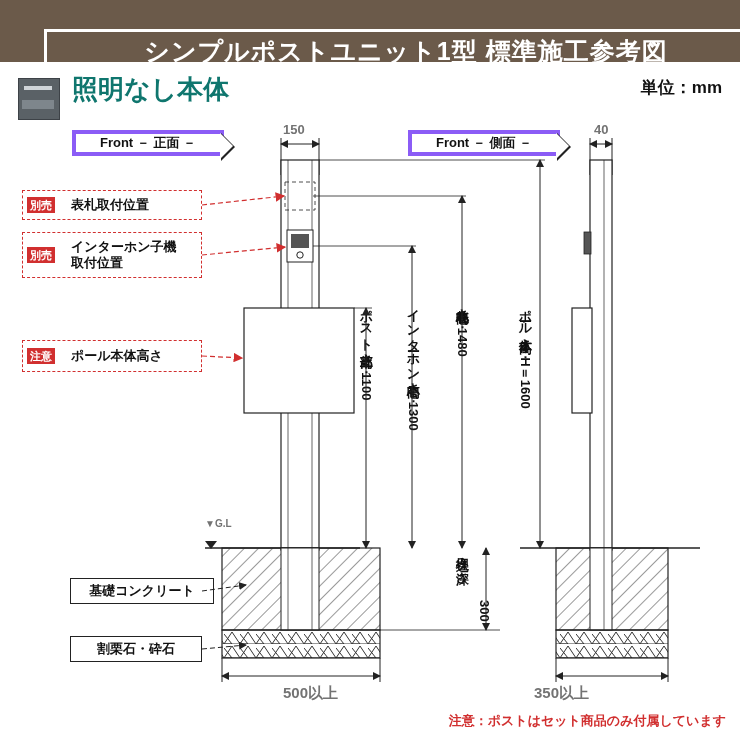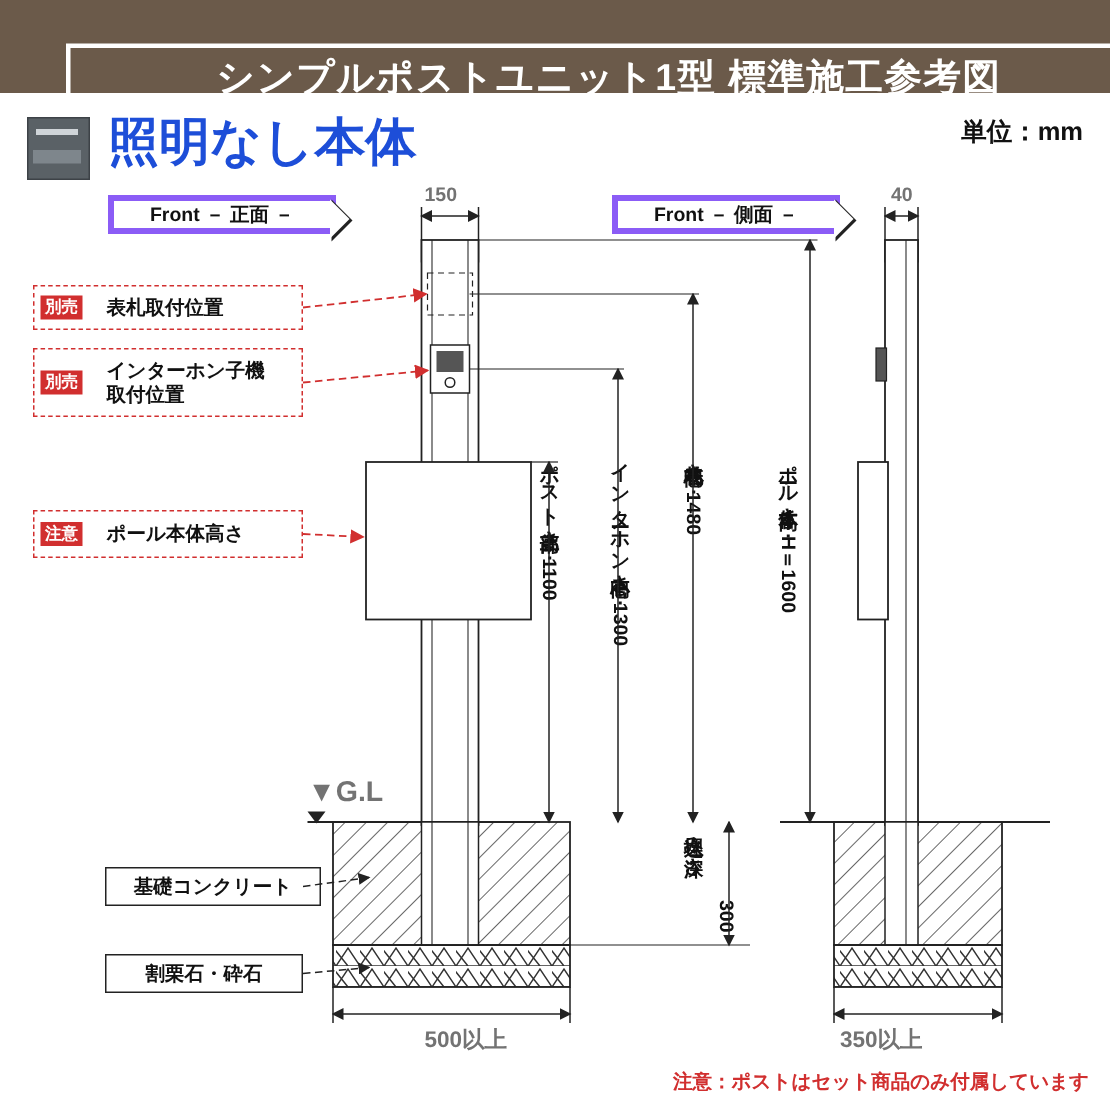--- a/index.html
+++ b/index.html
@@ -24,21 +24,21 @@
     display:flex;align-items:center;justify-content:center;margin-top:20px;
   }
   .header-title{
     color:#ffffff;font-size:25px;font-weight:bold;letter-spacing:1px;
     white-space:nowrap;
   }
 
   
   .subtitle{
     position:absolute;left:72px;top:72px;
-    font-size:34px;font-weight:bold;color:#1d4ed8;
+    font-size:26px;font-weight:bold;color:#0f766e;
   }
   .unit{
     position:absolute;right:18px;top:76px;
     font-size:17px;font-weight:bold;color:#111;
   }
   .post-icon{
     position:absolute;left:18px;top:74px;width:42px;height:46px;
   }
   .post-icon .body{
     position:absolute;left:0;top:4px;width:40px;height:40px;
@@ -156,23 +156,23 @@
 
   <div class="vtext" style="left:357px;top:300px;">ポスト上部高さ：1100</div>
   <div class="vtext" style="left:404px;top:300px;">インターホン中心高さ：1300</div>
   <div class="vtext" style="left:453px;top:300px;">表札中心高さ：1480</div>
   <div class="vtext" style="left:516px;top:300px;">ポール本体高さ：H＝1600</div>
 
   <div class="vtext" style="left:453px;top:548px;">埋込み深さ</div>
   <div class="vtext" style="left:477px;top:600px;">300</div>
 
   <div class="lbl lbl-b" style="left:283px;top:684px;font-size:15px;">500以上</div>
-  <div class="lbl lbl-b" style="left:560px;top:684px;font-size:15px;">350以上</div>
-
-  <div class="lbl lbl-b" style="left:205px;top:518px;font-size:19px;">▼G.L</div>
+  <div class="lbl lbl-b" style="left:534px;top:684px;font-size:15px;">350以上</div>
+
+  <div class="lbl lbl-b" style="left:205px;top:518px;font-size:10px;">▼G.L</div>
 
   <div class="note">注意：ポストはセット商品のみ付属しています</div>
 
   <svg class="overlay" viewBox="0 0 740 740">
     <defs>
       <pattern id="hatch" width="10" height="10" patternUnits="userSpaceOnUse" patternTransform="rotate(45)">
         <line x1="0" y1="0" x2="0" y2="10" stroke="#333" stroke-width="1"></line>
       </pattern>
       <pattern id="gravel" width="16" height="14" patternUnits="userSpaceOnUse">
         <path d="M0 14 L8 2 L16 14 Z M-8 14 L0 4 L8 14 Z" fill="none" stroke="#333" stroke-width="1"></path>

